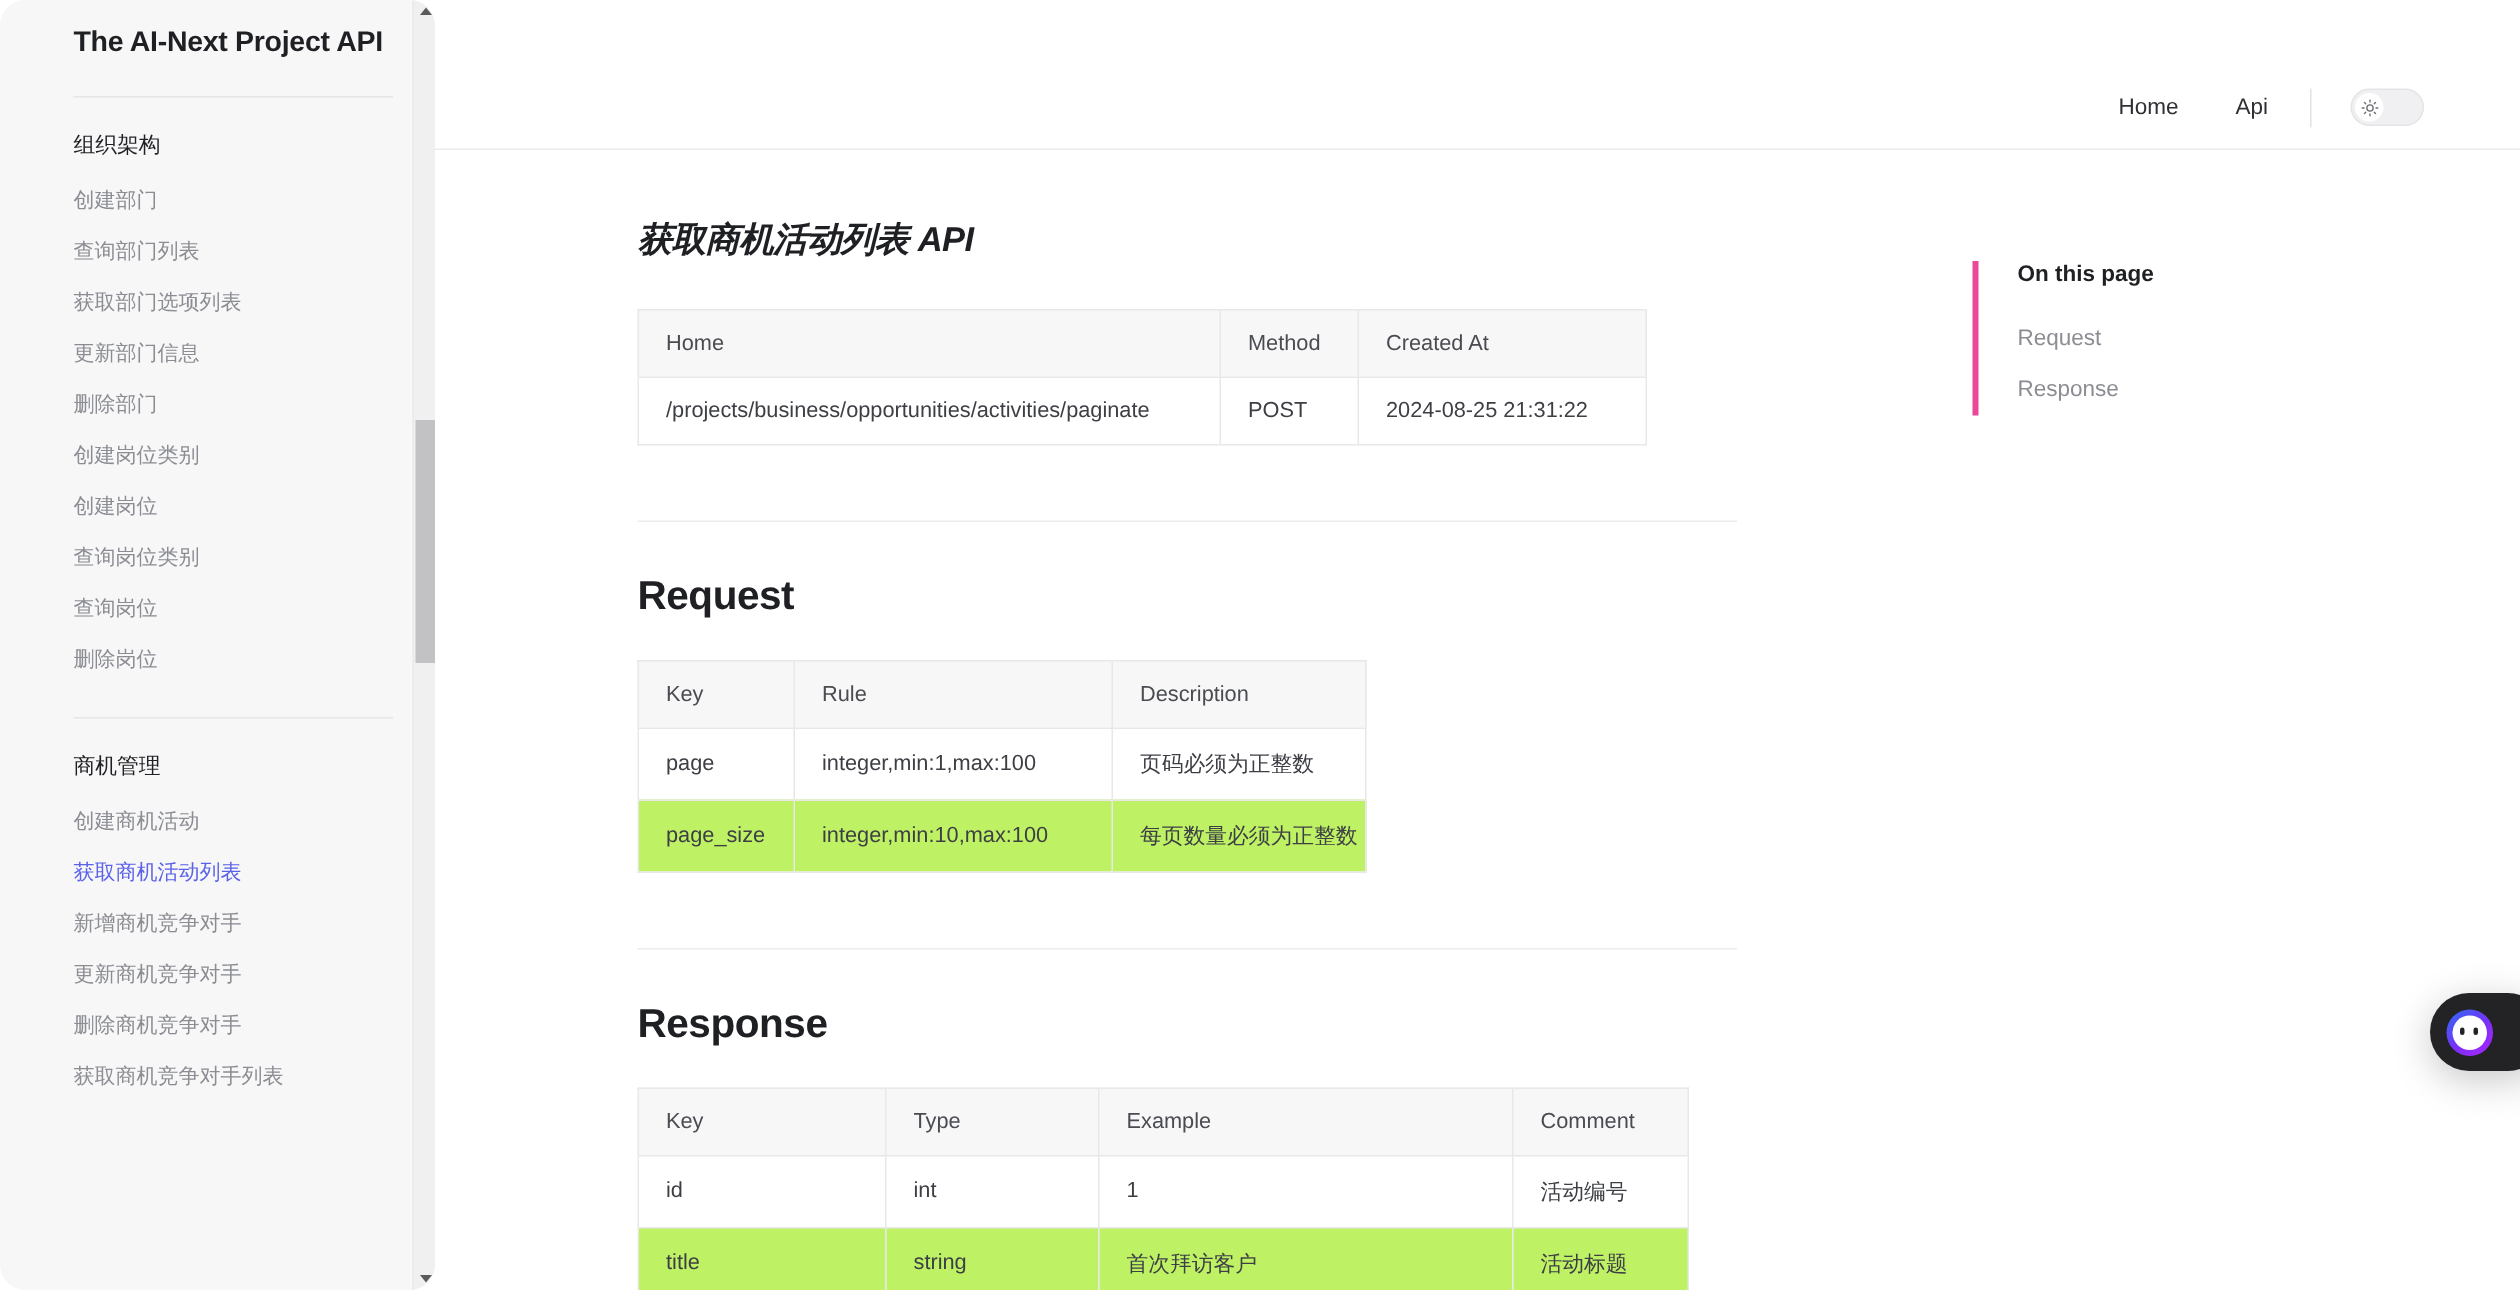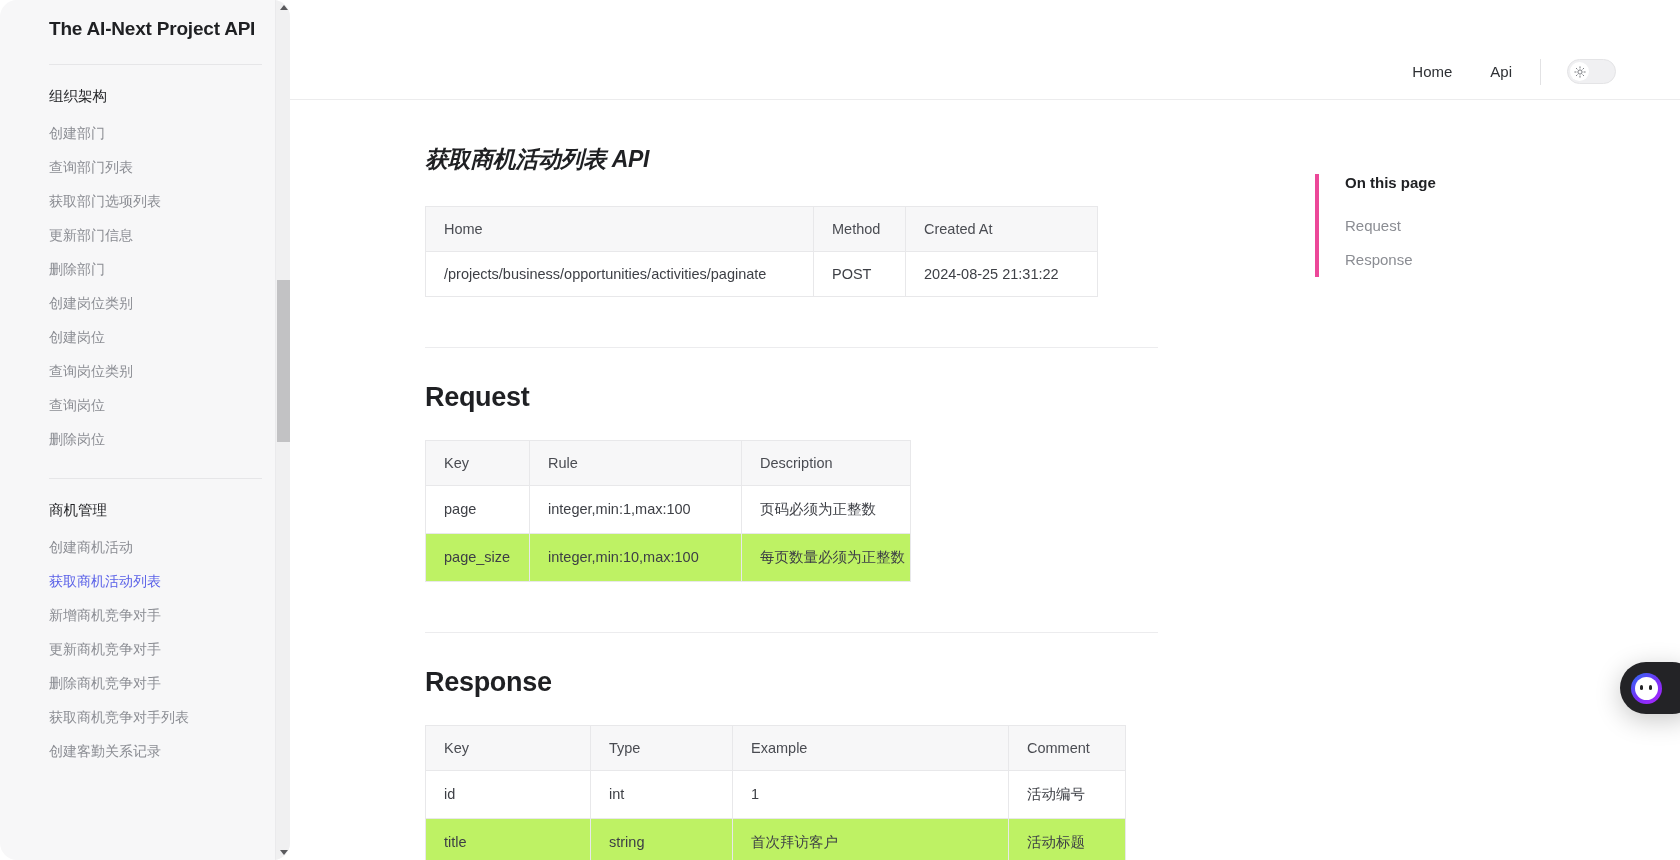--- a/index.html
+++ b/index.html
@@ -309,21 +309,20 @@
     <div class="group-rule"></div>
 
     <nav class="nav-group">
       <div class="group-title">商机管理</div>
       <div class="nav-item">创建商机活动</div>
       <div class="nav-item active">获取商机活动列表</div>
       <div class="nav-item">新增商机竞争对手</div>
       <div class="nav-item">更新商机竞争对手</div>
       <div class="nav-item">删除商机竞争对手</div>
       <div class="nav-item">获取商机竞争对手列表</div>
-      <div class="nav-item">创建客勤关系记录</div>
     </nav>
   </div>
 
   <div class="sb-scrollbar">
     <div class="sb-arrow up">
         <i></i>
       </div>
     <div class="sb-thumb"></div>
     <div class="sb-arrow down">
         <i></i>

